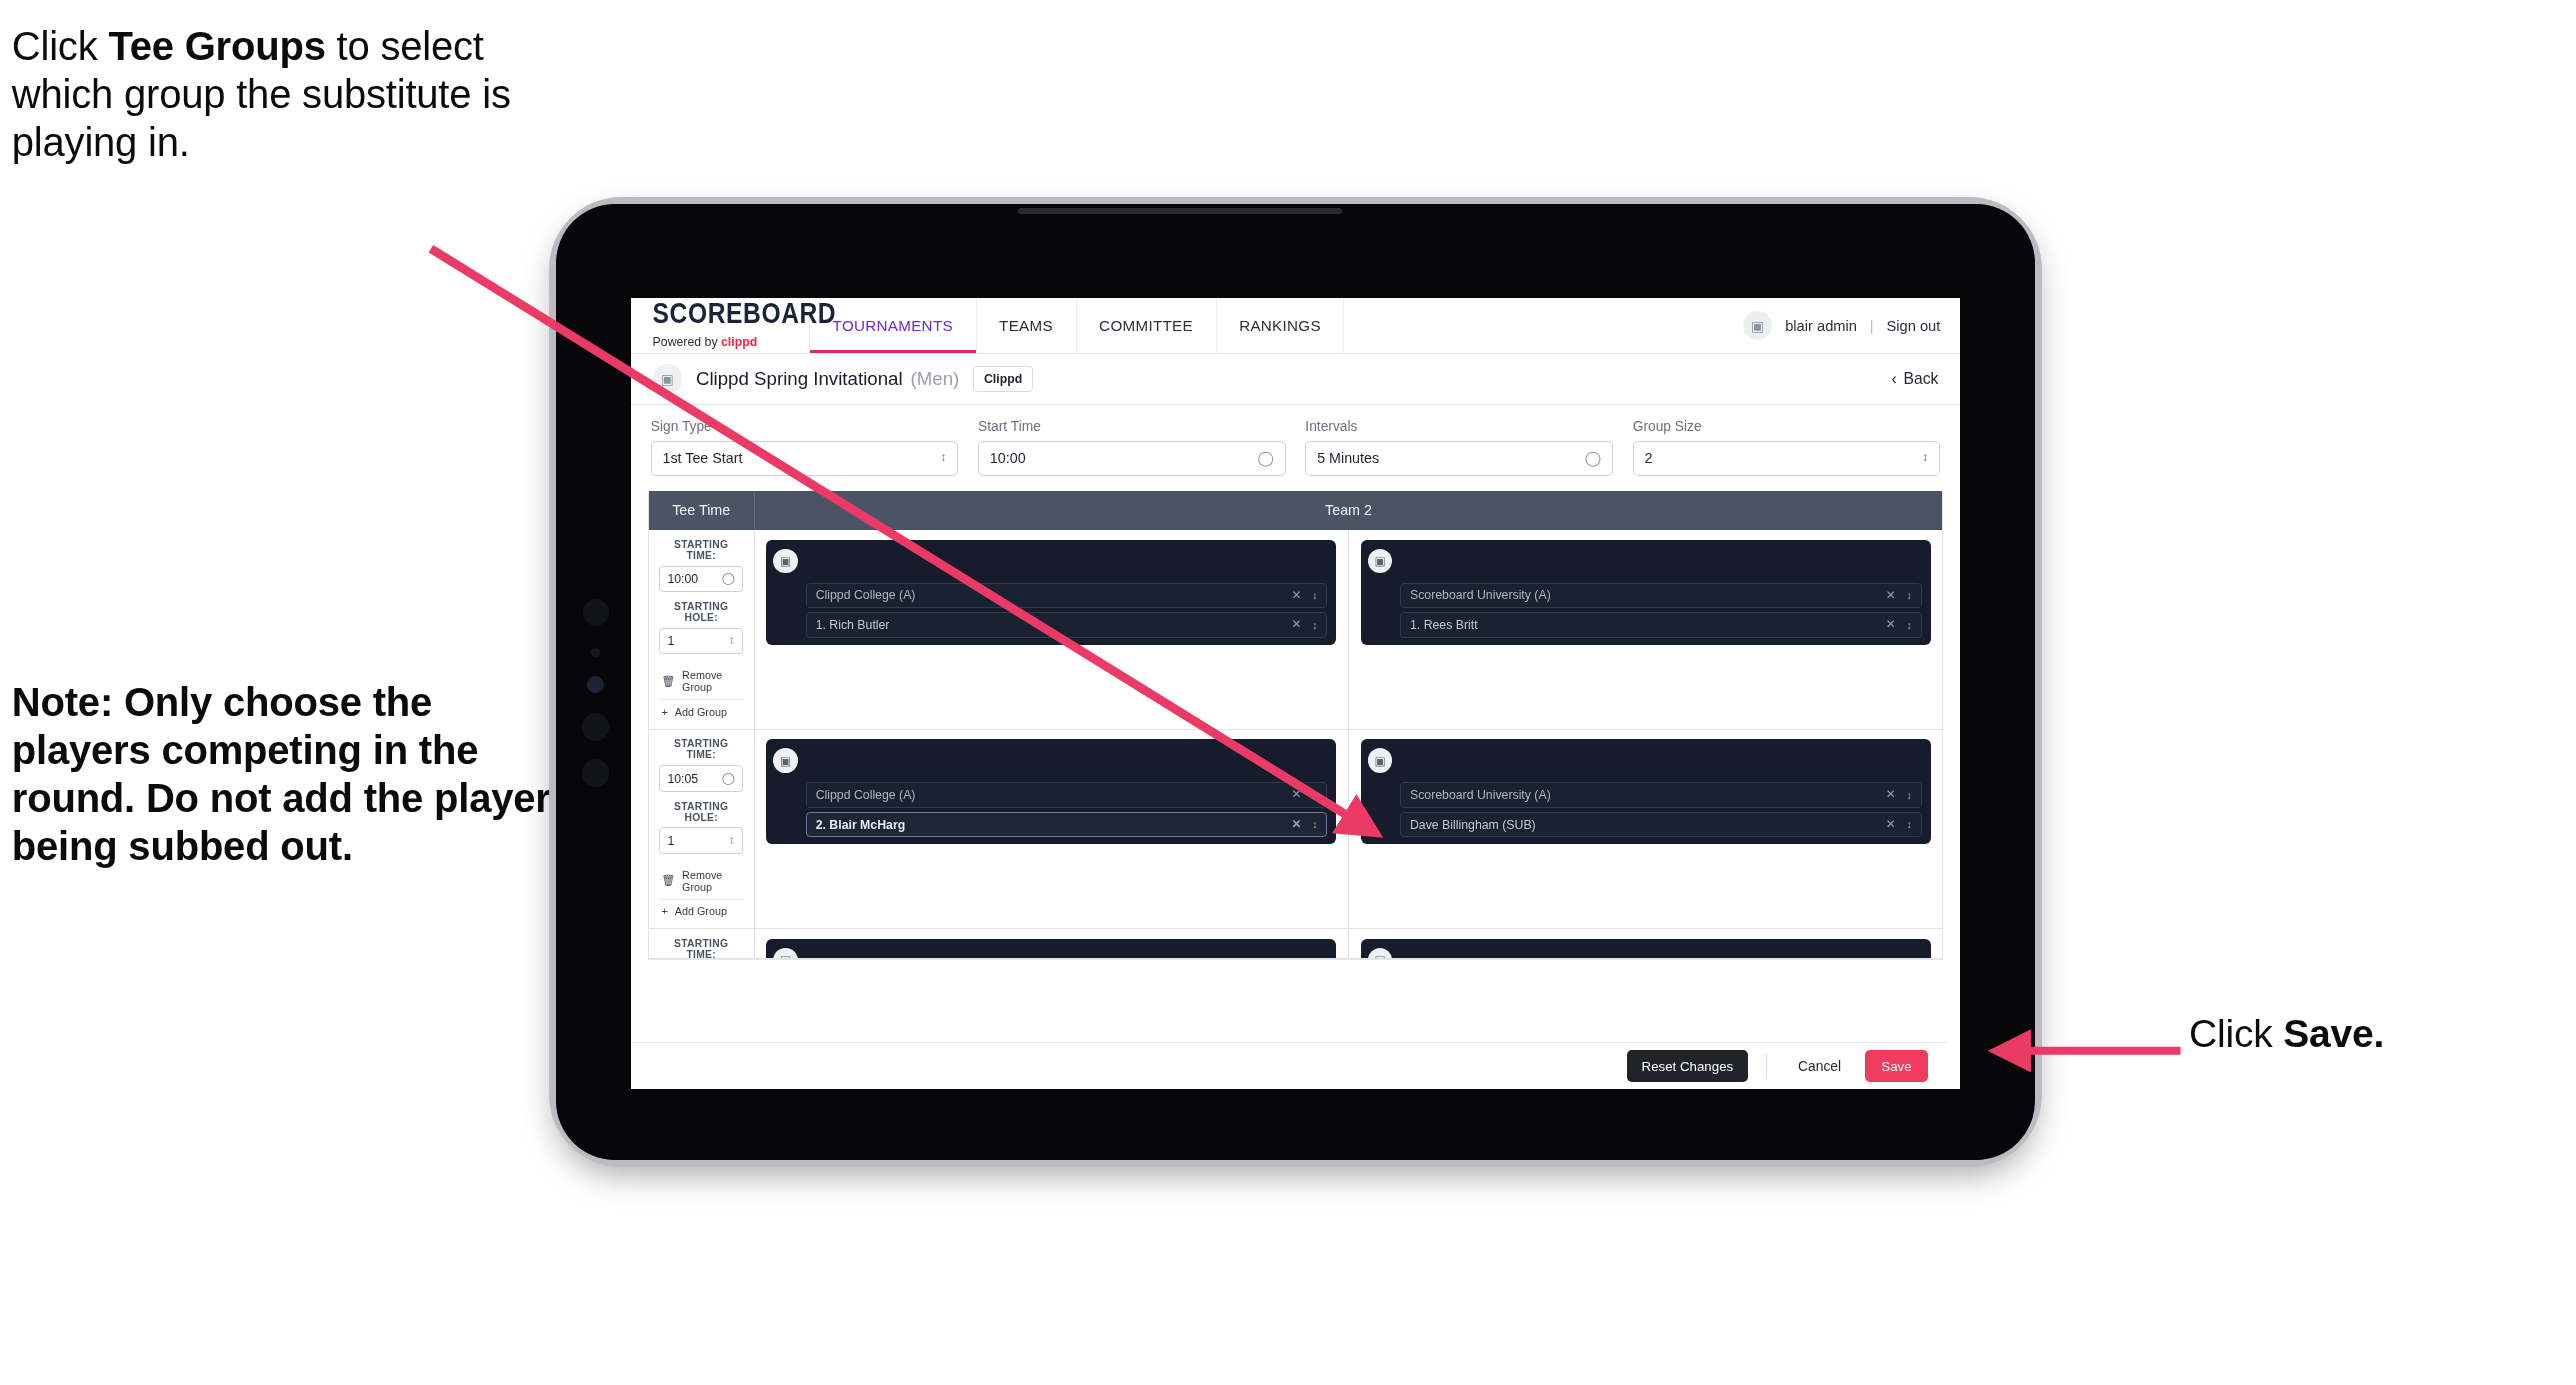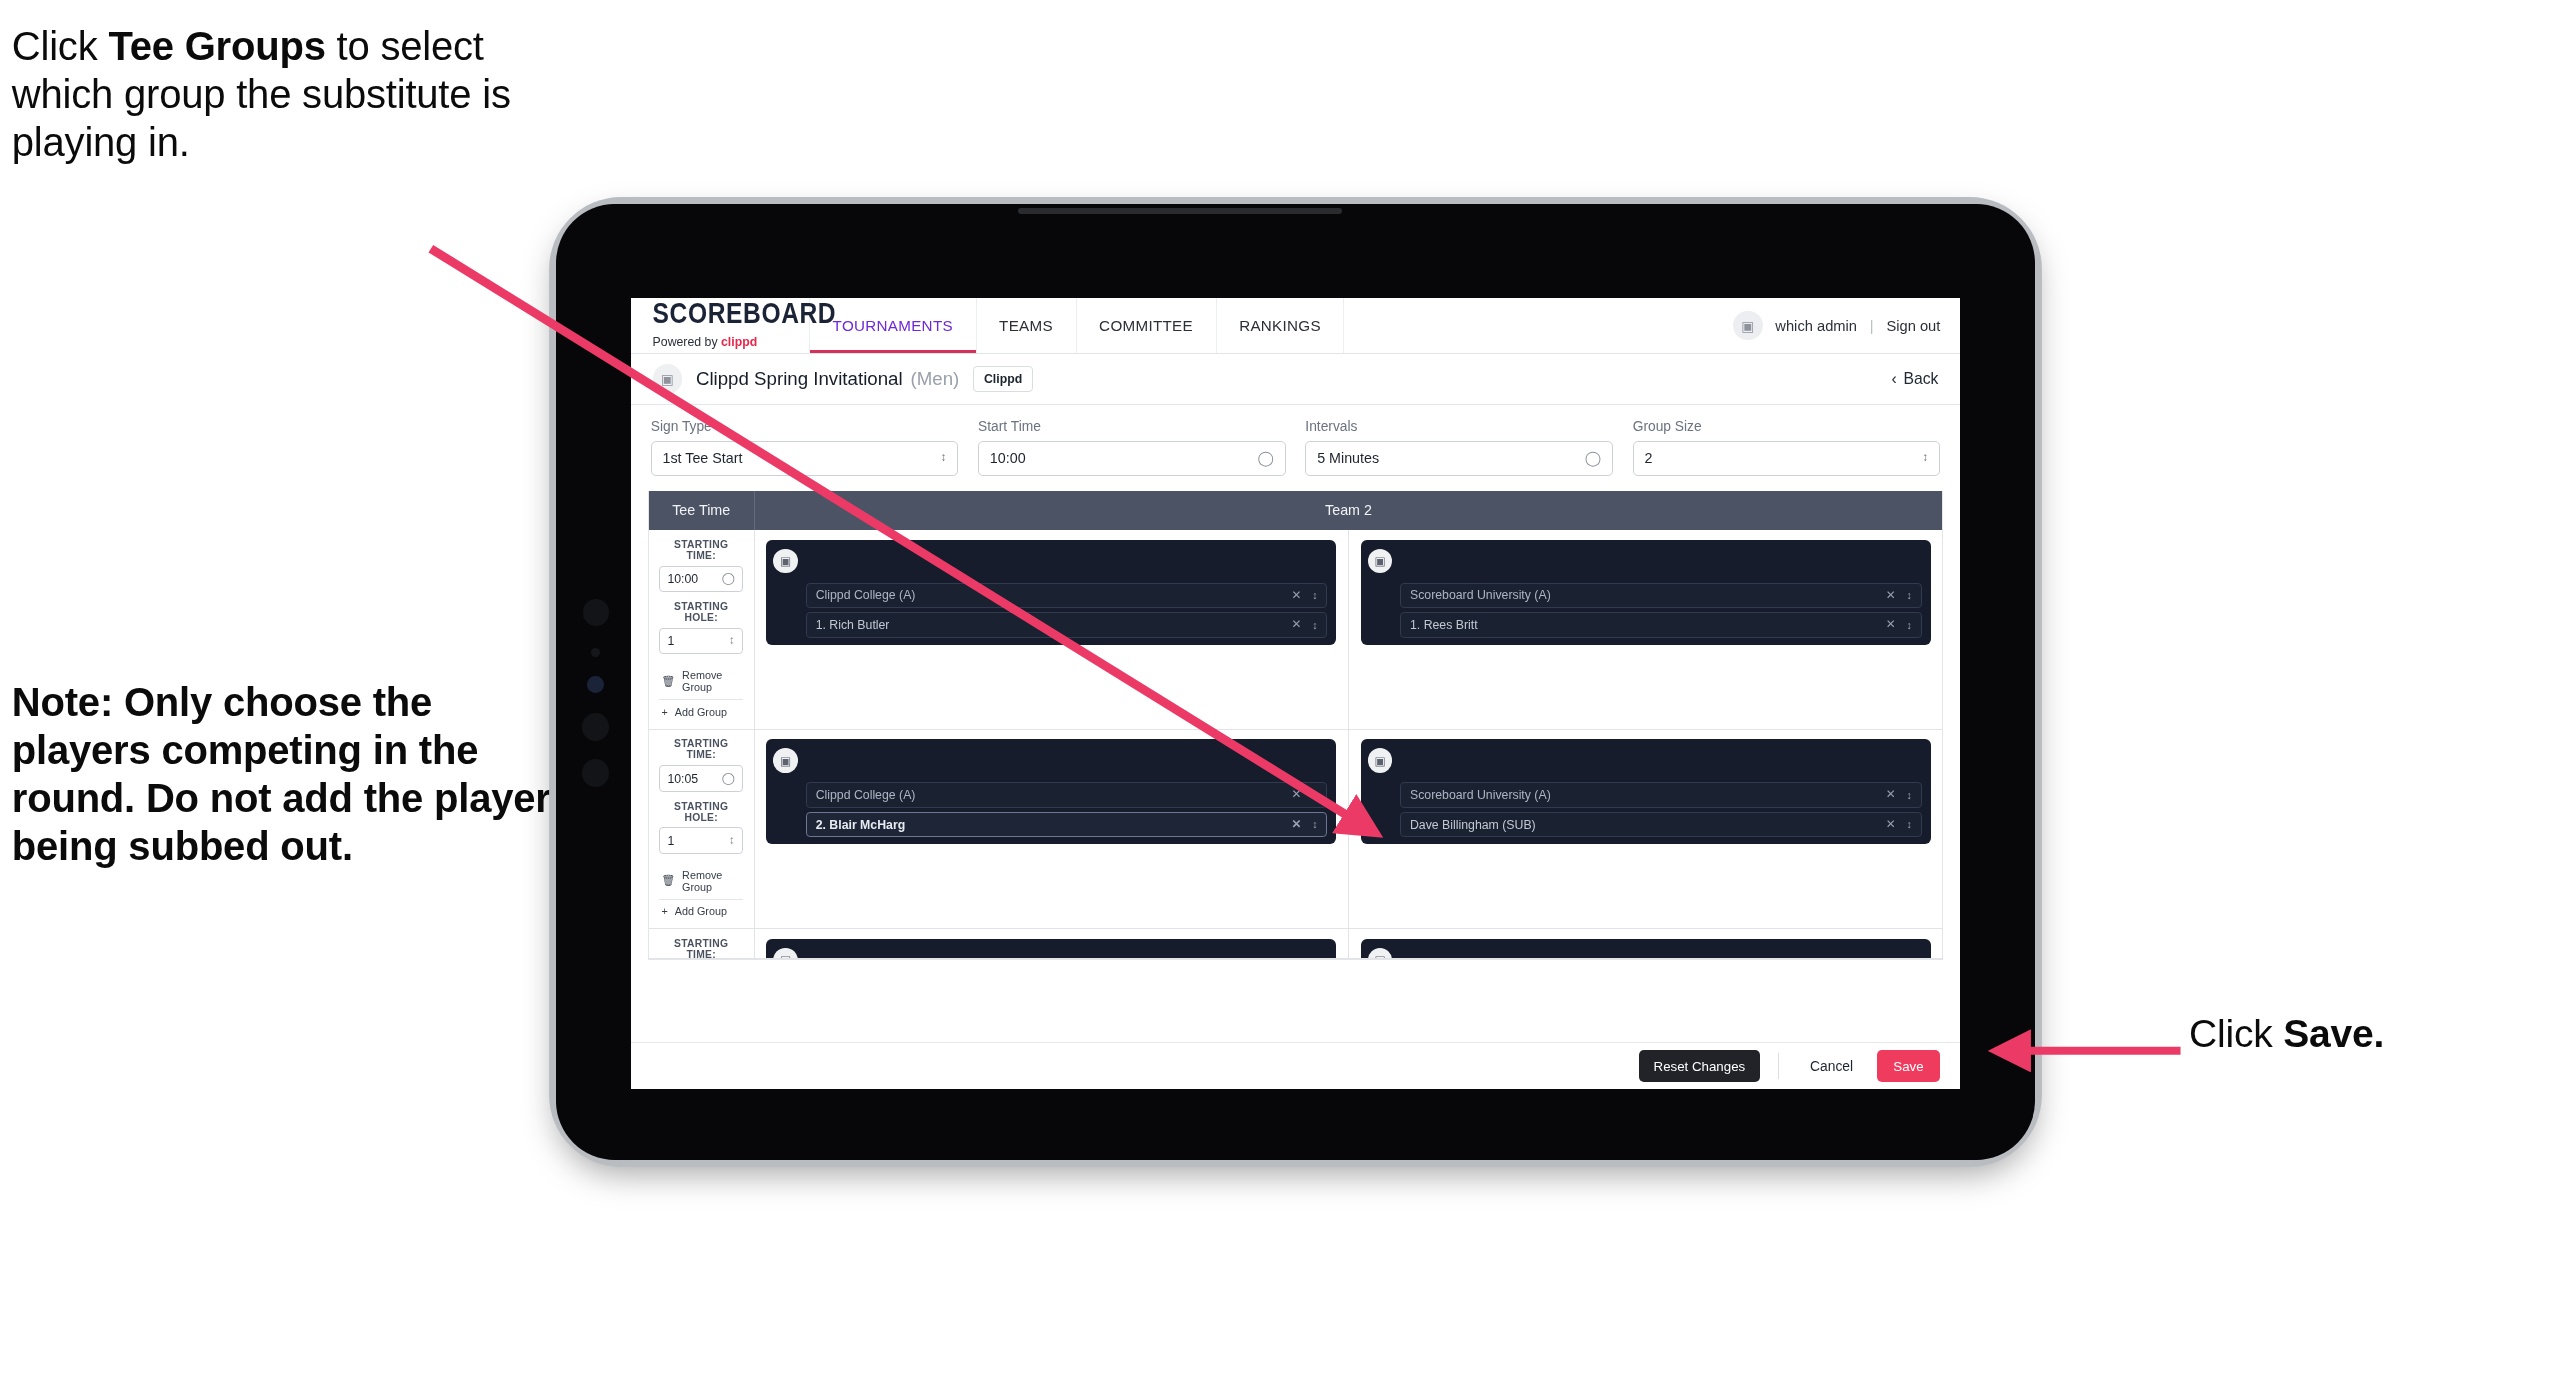--- a/index.html
+++ b/index.html
@@ -190,21 +190,21 @@
   .prow .x { color:#9aa2b1; font-size:11.8px; line-height:1; }
   .prow .sp { color:#9aa2b1; font-size:10.8px; line-height:1; }
 
   
   .trow.clipped { height: 29.5px; overflow:hidden; }
   .trow.clipped .cell0 { padding-top:8.8px; }
   .trow.clipped .teamcell { padding-top:9.8px; }
 
   
   .footer {
-    position:absolute; left:0; right:0; bottom:0; height:47px; background:#fff;
+    position:absolute; left:0; right:12px; bottom:0; height:47px; background:#fff;
     border-top:1px solid #e7e8eb;
     display:flex; align-items:center; justify-content:flex-end; gap:0; padding-right:19.7px;
   }
   .btn-dark {
     background:#212329; color:#fff; font-size:13.3px; border-radius:4.9px;
     padding: 8.8px 14.7px; cursor:pointer;
   }
   .vdiv { width:1px; height:25.6px; background:#dcdee2; margin: 0 17.7px; }
   .btn-plain { font-size:13.8px; color:#1d2430; padding: 7.9px 13.8px; cursor:pointer; }
   .btn-pink {
@@ -256,21 +256,21 @@
               </div>
             <div class="navtab">
                 <span>COMMITTEE</span>
               </div>
             <div class="navtab">
                 <span>RANKINGS</span>
               </div>
           </div>
           <div class="nav-right">
             <div class="avatar-chip">▣</div>
-            <span class="link">which admin</span>
+            <span class="link">blair admin</span>
             <span class="sep">|</span>
             <span class="link">Sign out</span>
           </div>
         </div>
 
         <div class="subhead">
           <div class="t-icon">▣</div>
           <div class="t-title">Clippd Spring Invitational</div>
           <div class="t-gender">(Men)</div>
           <div class="badge">Clippd</div>

